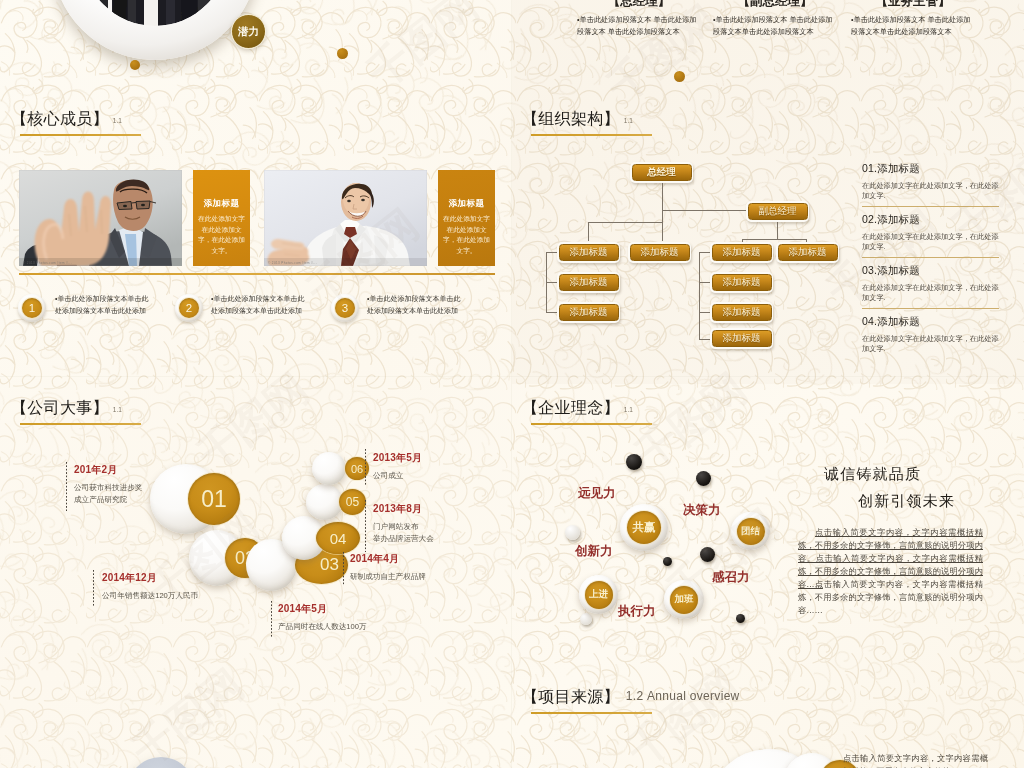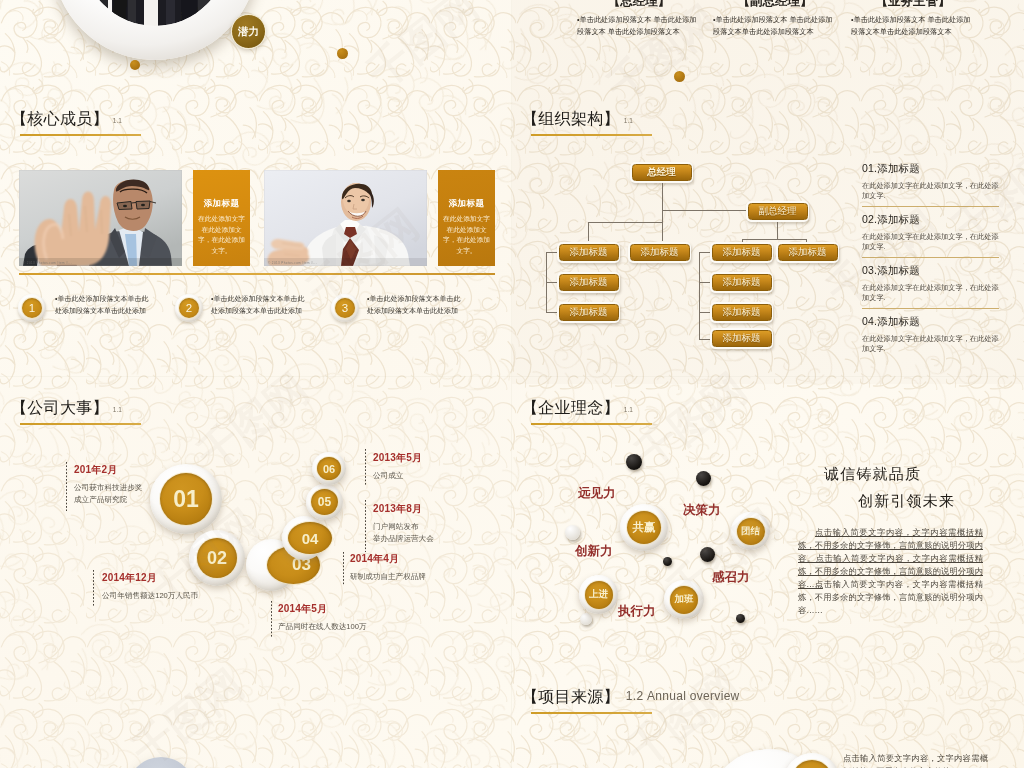--- a/index.html
+++ b/index.html
@@ -62,23 +62,23 @@
   .rlist .it{position:absolute;left:0;width:138px;}
   .rlist .it h4{margin:0;font-size:10.5px;font-weight:400;color:#231f1a;letter-spacing:.2px;}
   .rlist .it p{margin:5px 0 0;font-size:7.2px;color:#4a443c;line-height:1.45;}
   .rlist .sep{position:absolute;left:0;width:137px;height:1px;background:#cdae6d;}
 
   
   .tcirc{position:absolute;border-radius:50%;
          background:radial-gradient(circle at 34% 22%,#ffffff 0%,#fbfaf8 42%,#eae6df 72%,#c9c3b8 100%);
          box-shadow:0 3px 6px rgba(120,100,70,.32), inset -2px -3px 5px rgba(150,140,125,.22);}
   .tcirc i{position:absolute;border-radius:50%;font-style:normal;color:#f7eec9;
-         display:flex;align-items:center;justify-content:center;font-weight:700;
+         display:flex;align-items:center;justify-content:center;font-weight:400;
          background:radial-gradient(circle at 42% 30%,#cf9520 0%,#c88d19 45%,#b47c10 78%,#a06c09 100%);
-         box-shadow:inset 0 1px 3px rgba(70,45,0,.35),0 0 0 1px rgba(242,224,176,.55);}
+         box-shadow:inset 0 1px 3px rgba(70,45,0,.35),0 0 0 1px rgba(242,224,176,.55);margin-left:28px;}
   .tlabel{position:absolute;}
   .tlabel .d{font-size:10px;font-weight:700;color:#a52f2c;letter-spacing:.2px;
              white-space:nowrap;}
   .tlabel .x{font-size:7.6px;color:#5b564c;line-height:1.52;margin-top:5px;}
   .dotline{position:absolute;width:1px;
      background-image:linear-gradient(#4a443b 45%,transparent 0);
      background-size:1px 3.4px;}
 
   
   .pcirc{position:absolute;border-radius:50%;

